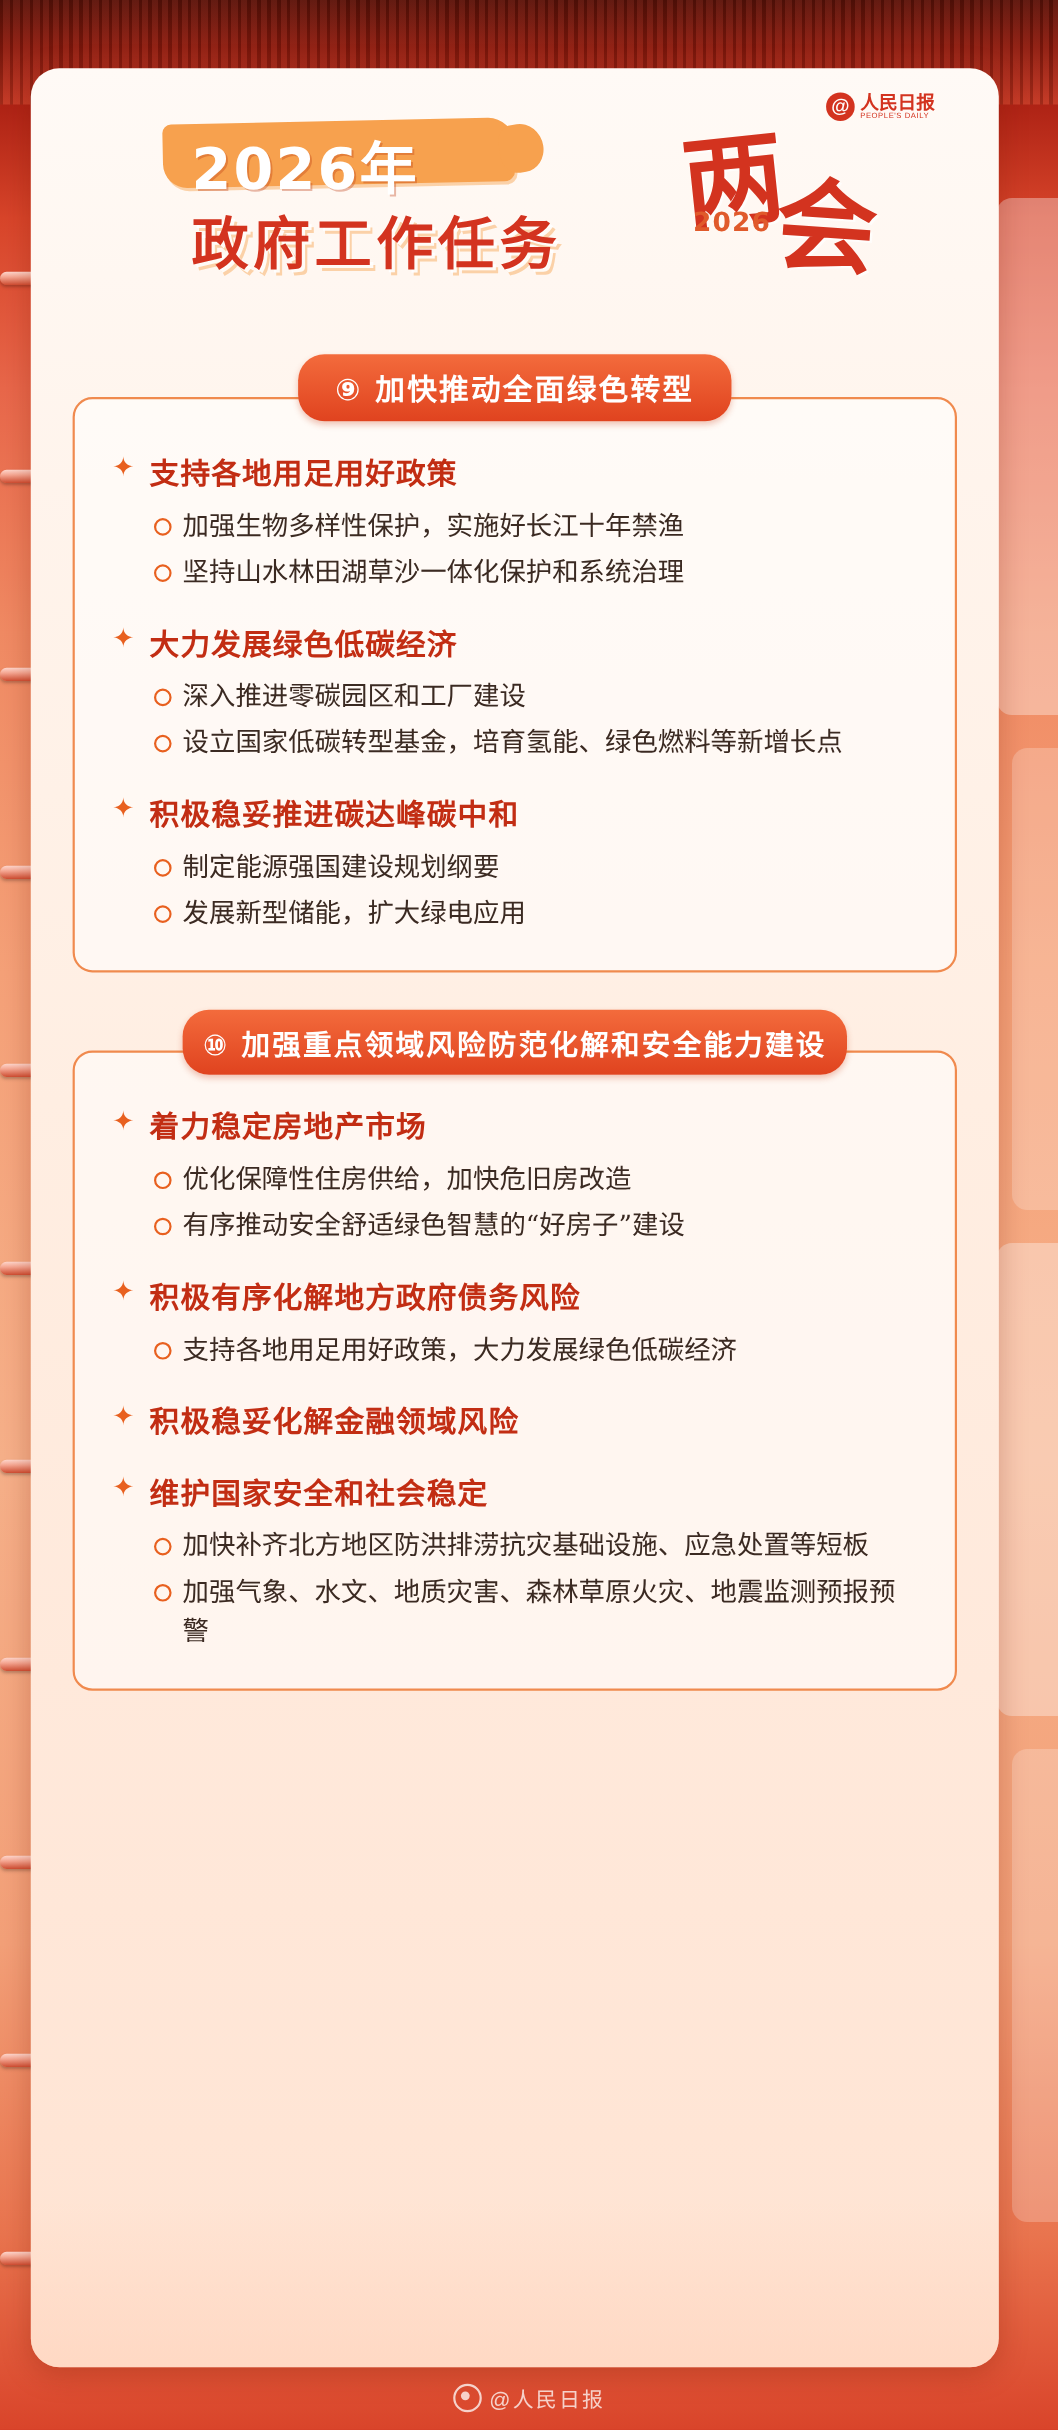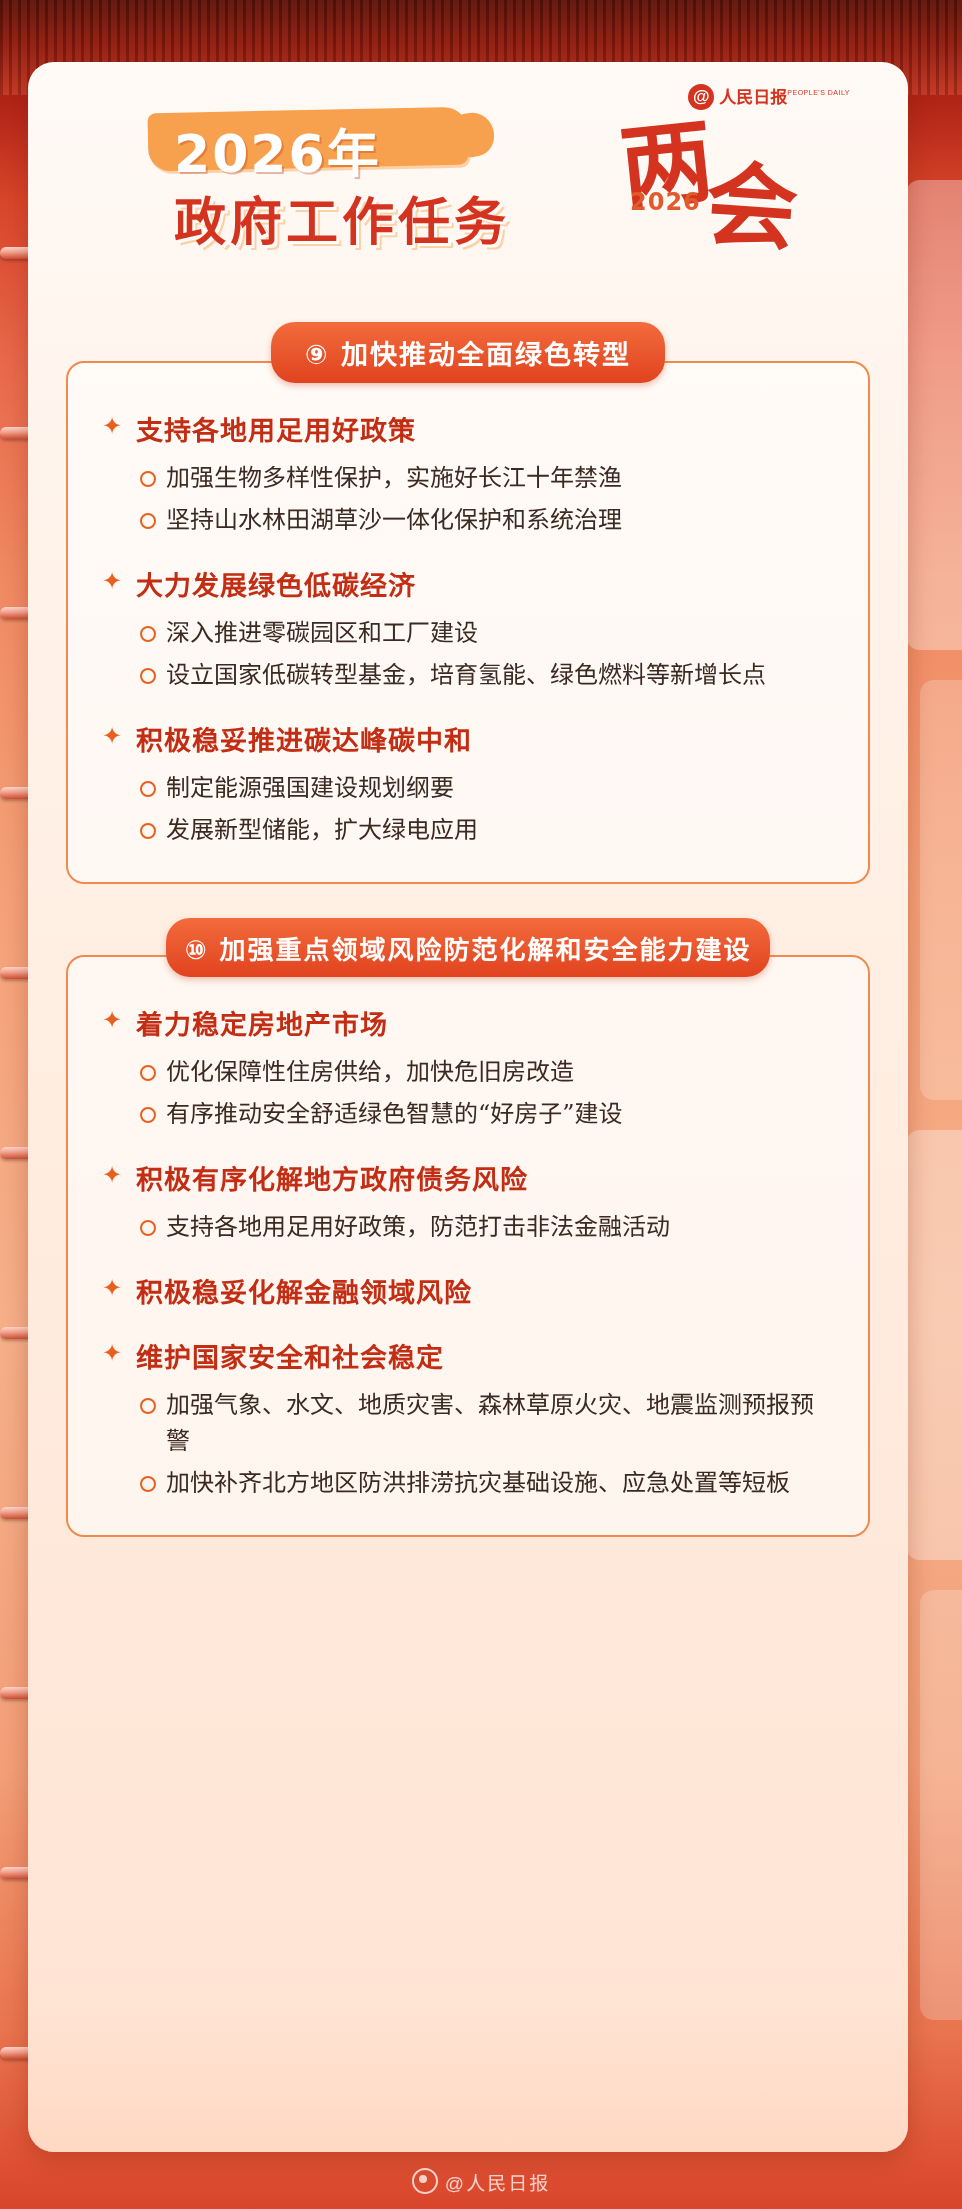--- a/index.html
+++ b/index.html
@@ -175,21 +175,21 @@
 <div class="card">
 
   <div class="hdr">
     <div class="brush"></div>
     <div class="t-year">2026年</div>
     <div class="t-title">政府工作任务</div>
 
     <div class="lianghui">
       <div class="rmrb">
         <span class="at">@</span>
-        <span style="display:flex;flex-direction:row;align-items:flex-start;">
+        <span style="display:flex;flex-direction:column;align-items:flex-start;">
           <span class="nm">人民日报</span>
           <span class="en">PEOPLE'S DAILY</span>
         </span>
       </div>
       <div class="lh-char lh-liang">两</div>
       <div class="lh-char lh-hui">会</div>
       <div class="lh-2026">2026</div>
     </div>
   </div>
 
@@ -253,39 +253,39 @@
           <li>有序推动安全舒适绿色智慧的“好房子”建设</li>
         </ul>
       </div>
 
       <div class="item">
         <div class="h-row">
           <span class="star"></span>
           <span class="h-txt">积极有序化解地方政府债务风险</span>
         </div>
         <ul class="bullets">
-          <li>支持各地用足用好政策，防范打击非法金融活动</li>
+          <li>支持各地用足用好政策，大力发展绿色低碳经济</li>
         </ul>
       </div>
 
       <div class="item">
         <div class="h-row">
           <span class="star"></span>
           <span class="h-txt">积极稳妥化解金融领域风险</span>
         </div>
       </div>
 
       <div class="item">
         <div class="h-row">
           <span class="star"></span>
           <span class="h-txt">维护国家安全和社会稳定</span>
         </div>
         <ul class="bullets">
+          <li>加快补齐北方地区防洪排涝抗灾基础设施、应急处置等短板</li>
           <li>加强气象、水文、地质灾害、森林草原火灾、地震监测预报预警</li>
-          <li>加快补齐北方地区防洪排涝抗灾基础设施、应急处置等短板</li>
         </ul>
       </div>
 
     </div>
   </div>
 
 </div>
 
 <div class="footer">
   <span class="wb">

